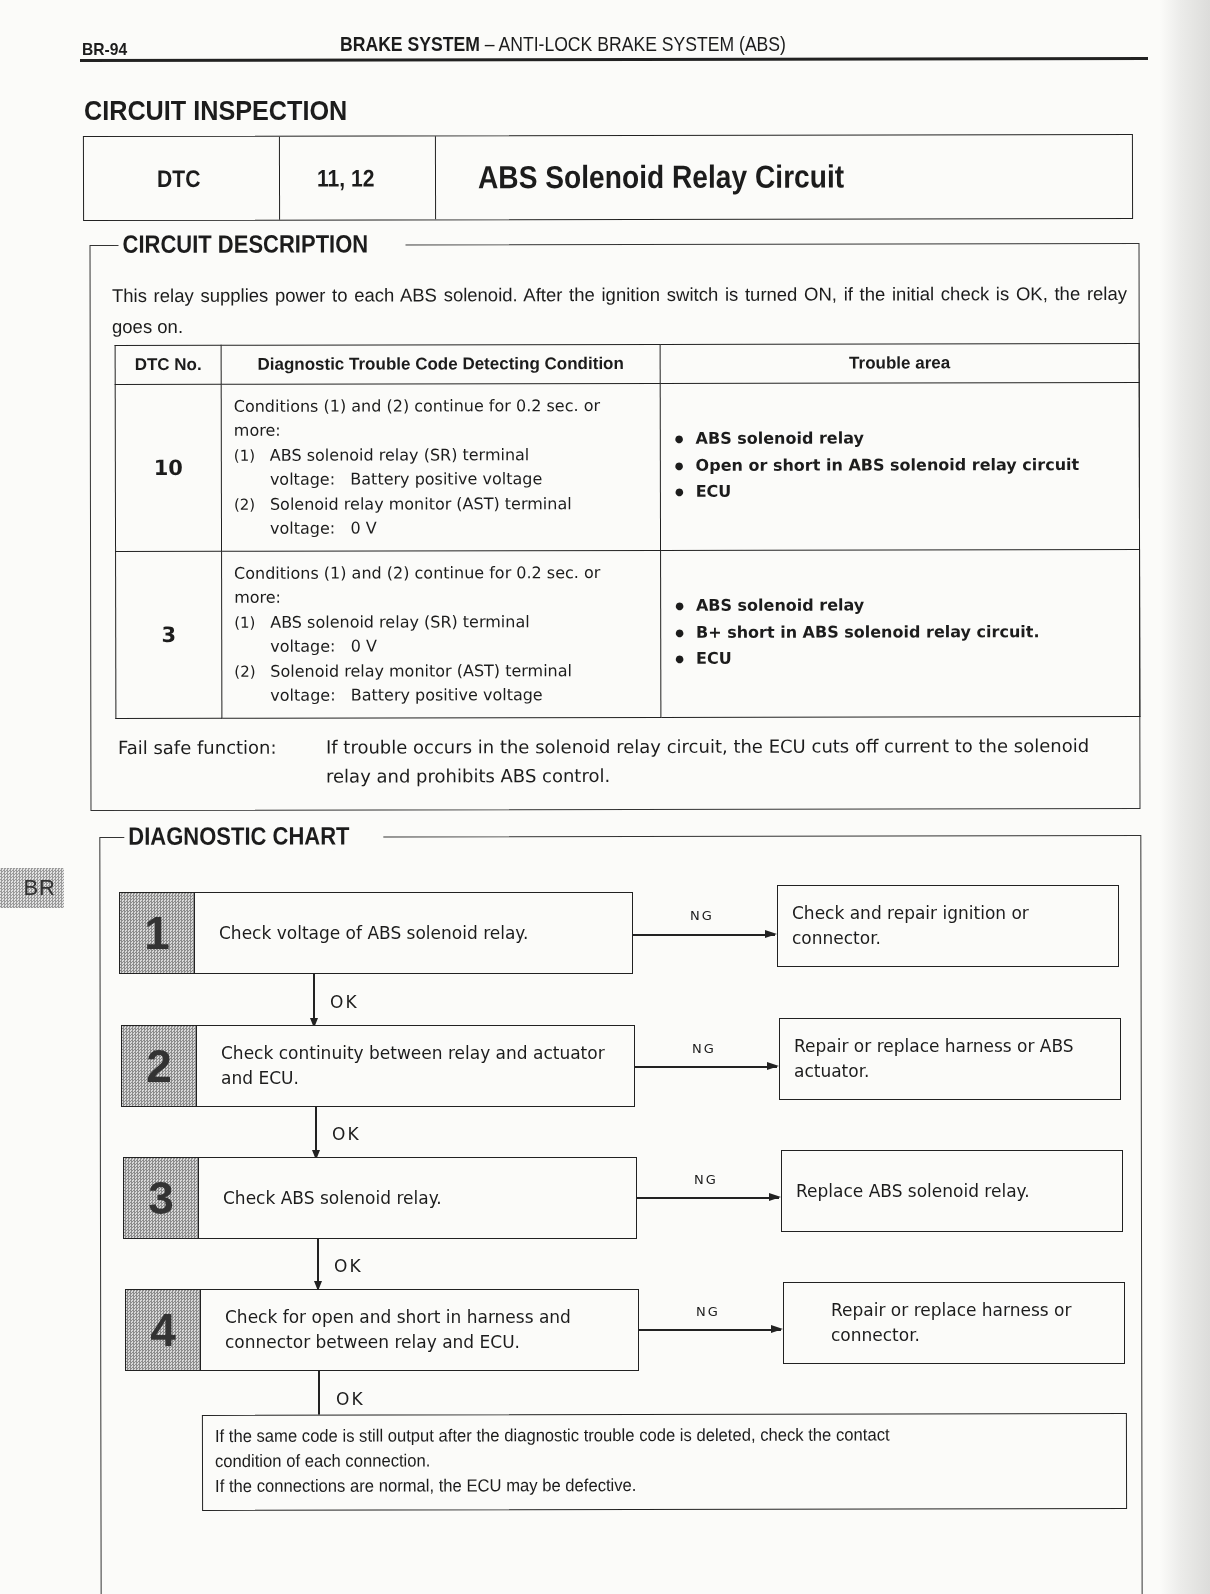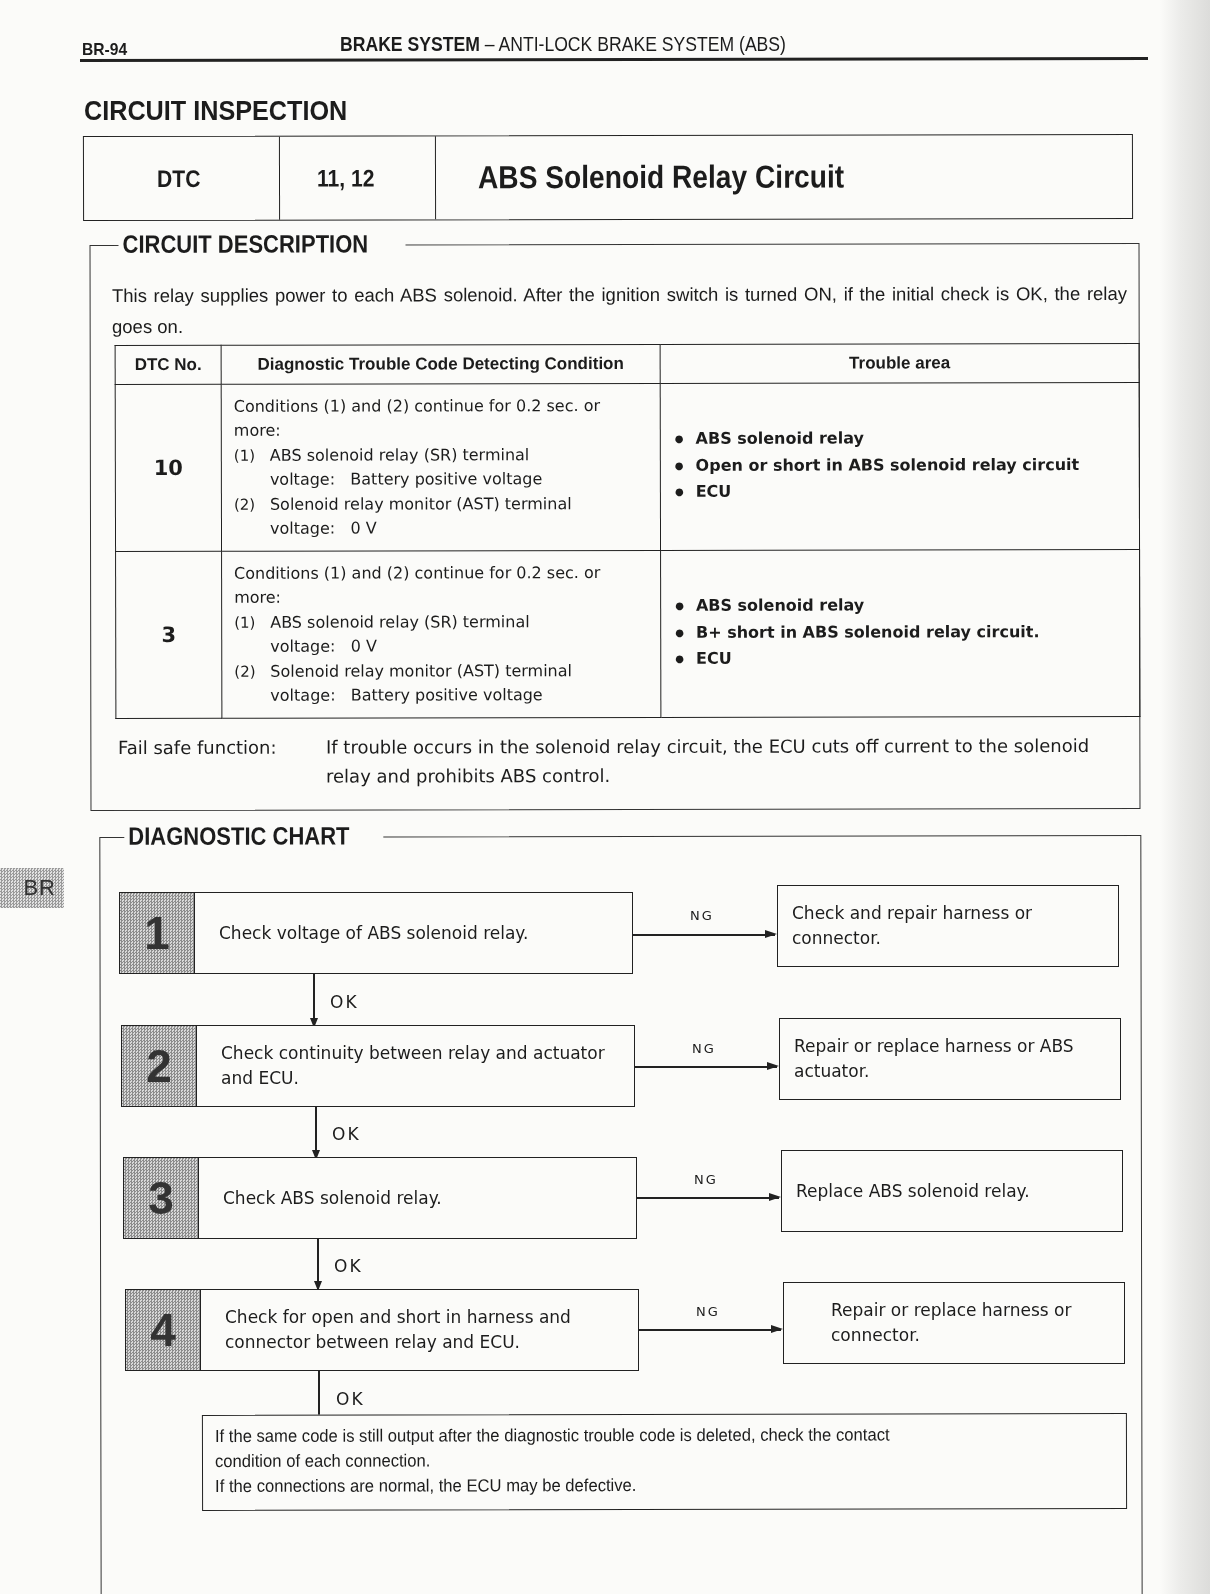--- a/index.html
+++ b/index.html
@@ -180,21 +180,21 @@
 <div class="abs frame chart-frame">
   <div class="frame-label chart-label"><span class="narrow">DIAGNOSTIC CHART</span></div>
 </div>
 
 <div class="step" style="left:119px; top:892px; width:514px;">
   <div class="step-num">1</div>
   <div class="step-text">Check voltage of ABS solenoid relay.</div>
 </div>
 <div class="ng-line" style="left:633px; top:934px; width:142px;"></div>
 <div class="ng-label" style="left:690px; top:908px;">NG</div>
-<div class="result" style="left:777px; top:885px; width:342px;">Check and repair harness or connector.</div>
+<div class="result" style="left:777px; top:885px; width:342px;">Check and repair ignition or connector.</div>
 <div class="ok-line" style="left:313px; top:974px; height:52px;"></div>
 <div class="ok-label" style="left:330px; top:992px;">OK</div>
 
 <div class="step" style="left:121px; top:1025px; width:514px;">
   <div class="step-num">2</div>
   <div class="step-text">Check continuity between relay and actuator and ECU.</div>
 </div>
 <div class="ng-line" style="left:635px; top:1066px; width:142px;"></div>
 <div class="ng-label" style="left:692px; top:1041px;">NG</div>
 <div class="result" style="left:779px; top:1018px; width:342px;">Repair or replace harness or ABS actuator.</div>

